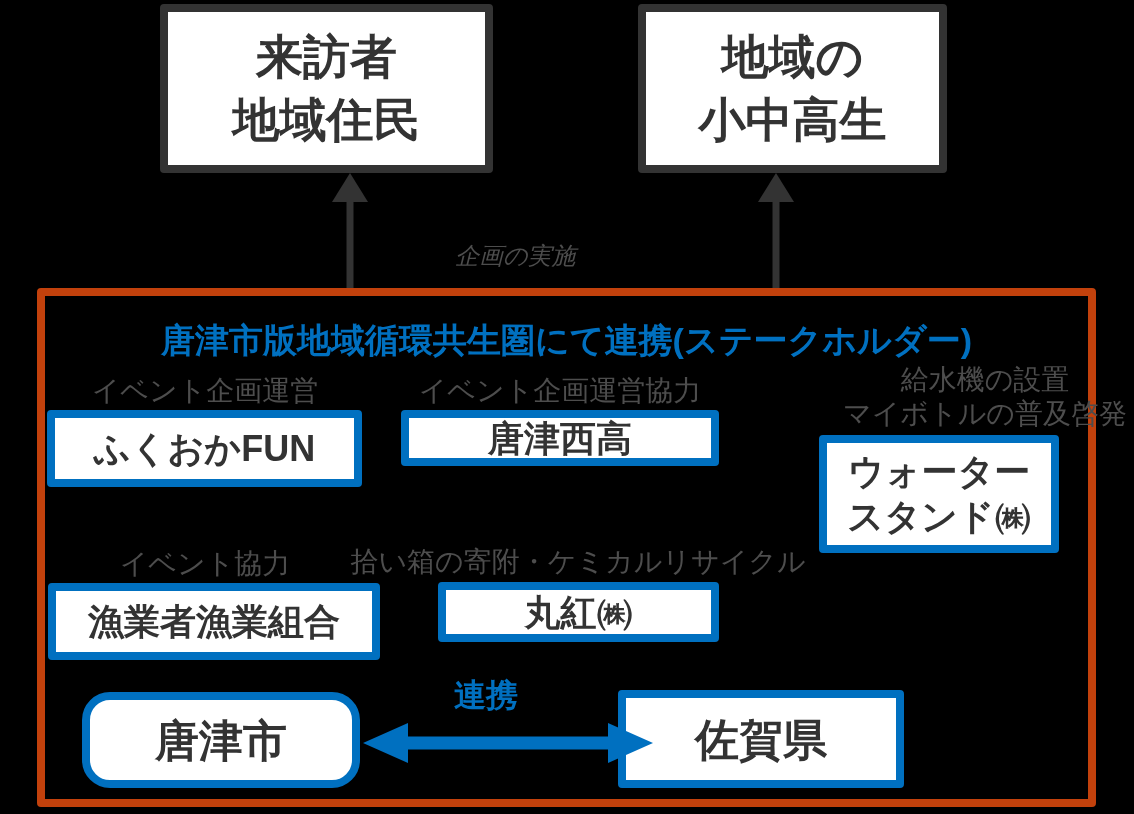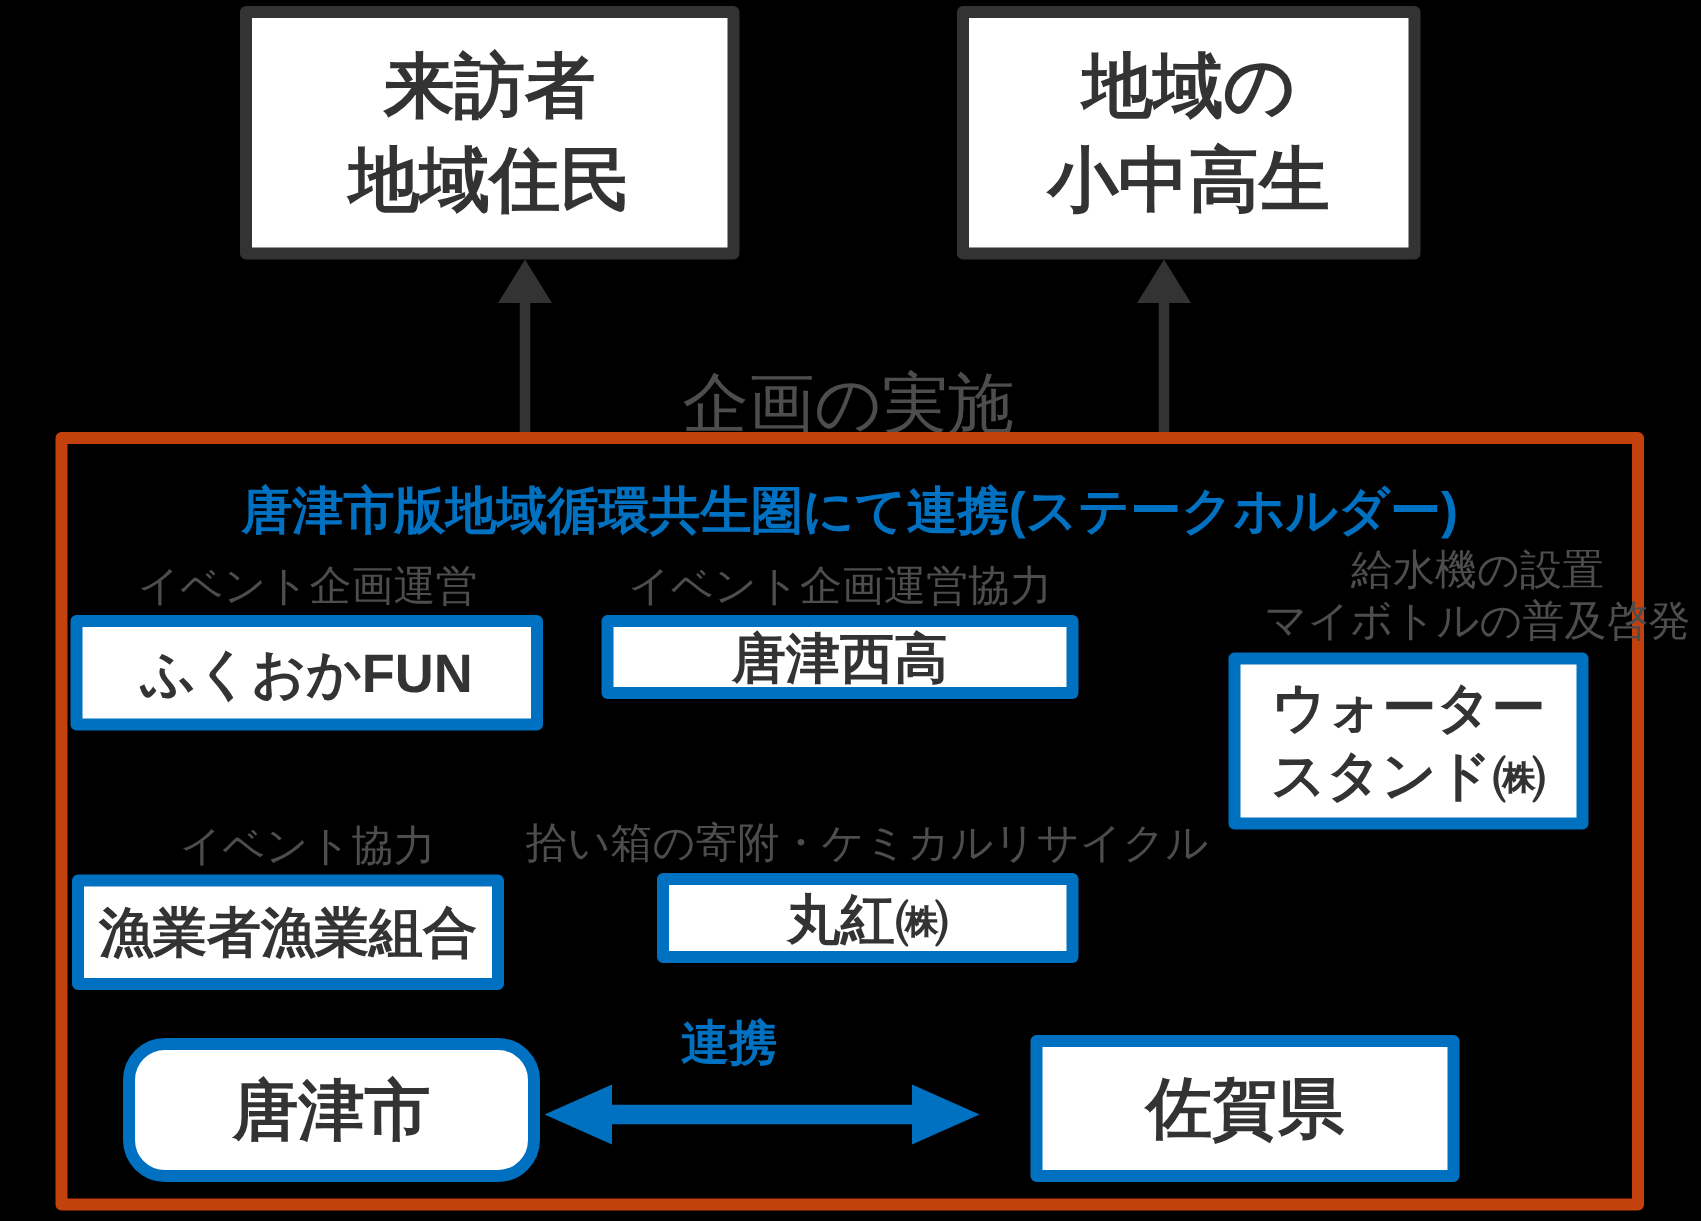--- a/index.html
+++ b/index.html
@@ -28,21 +28,21 @@
     box-sizing:border-box;display:flex;flex-direction:column;align-items:center;justify-content:center;
     color:#333333;font-weight:bold;font-size:36px;line-height:1.25;text-align:center;white-space:nowrap;
   }
   .bigname{font-size:44px;}
   
   .glabel{
     position:absolute;color:#4D4D4D;font-size:28px;line-height:1.2;
     text-align:center;transform:translateX(-50%);white-space:nowrap;
   }
   .flow-label{
-    position:absolute;left:455px;top:240px;color:#4D4D4D;font-size:44px;white-space:nowrap;
+    position:absolute;left:455px;top:240px;color:#4D4D4D;font-size:24px;white-space:nowrap;font-style:italic;
   }
   .renkei{
     position:absolute;color:#0070C0;font-weight:bold;font-size:32px;white-space:nowrap;
   }
   .abs{position:absolute;}
 </style>
 </head>
 <body>
 
 <div class="canvas">
@@ -86,31 +86,31 @@
       <span>唐津西高</span>
     </div>
     <div class="mbox" style="left:774px;top:139px;width:240px;height:118px;">
       <span>ウォーター</span>
       <span>スタンド㈱</span>
     </div>
 
     <div class="glabel" style="left:160px;top:251px;">イベント協力</div>
     <div class="glabel" style="left:533px;top:249px;">拾い箱の寄附・ケミカルリサイクル</div>
 
-    <div class="mbox" style="left:3px;top:287px;width:288px;height:77px;">
+    <div class="mbox" style="left:3px;top:287px;width:332px;height:77px;">
       <span>漁業者漁業組合</span>
     </div>
     <div class="mbox" style="left:393px;top:286px;width:281px;height:60px;">
       <span>丸紅㈱</span>
     </div>
 
     <div class="mbox bigname" style="left:37px;top:396px;width:278px;height:96px;border-radius:28px;">
       <span>唐津市</span>
     </div>
-    <div class="mbox bigname" style="left:642px;top:394px;width:286px;height:98px;">
+    <div class="mbox bigname" style="left:573px;top:394px;width:286px;height:98px;">
       <span>佐賀県</span>
     </div>
 
     <div class="renkei" style="left:409px;top:378px;">連携</div>
 
     <svg class="abs" style="left:318px;top:424px;" width="290" height="46" viewBox="0 0 290 46">
       <polygon points="0,23 45,3 45,43" fill="#0070C0"></polygon>
       <polygon points="290,23 245,3 245,43" fill="#0070C0"></polygon>
       <rect x="40" y="16.5" width="210" height="13" fill="#0070C0"></rect>
     </svg>

